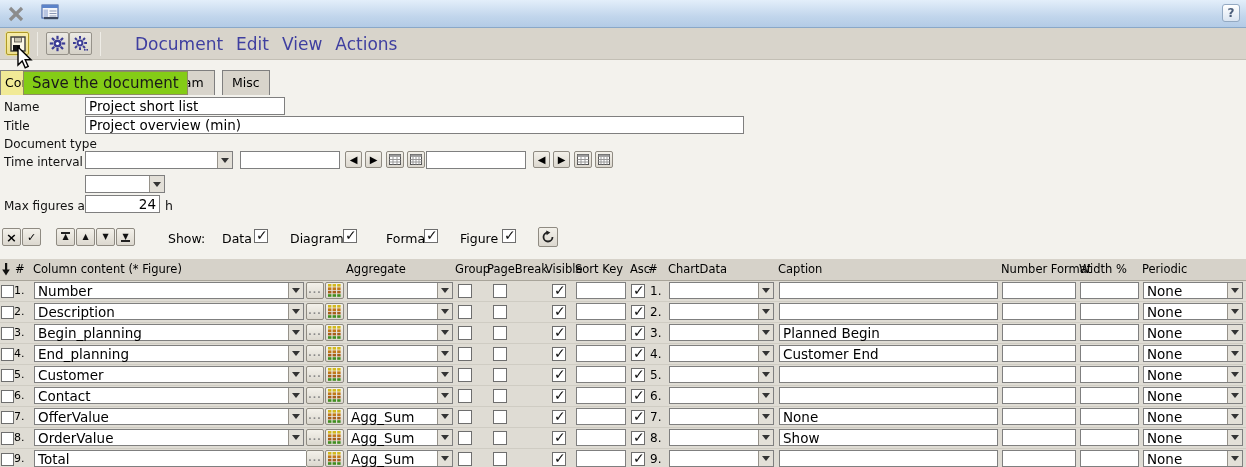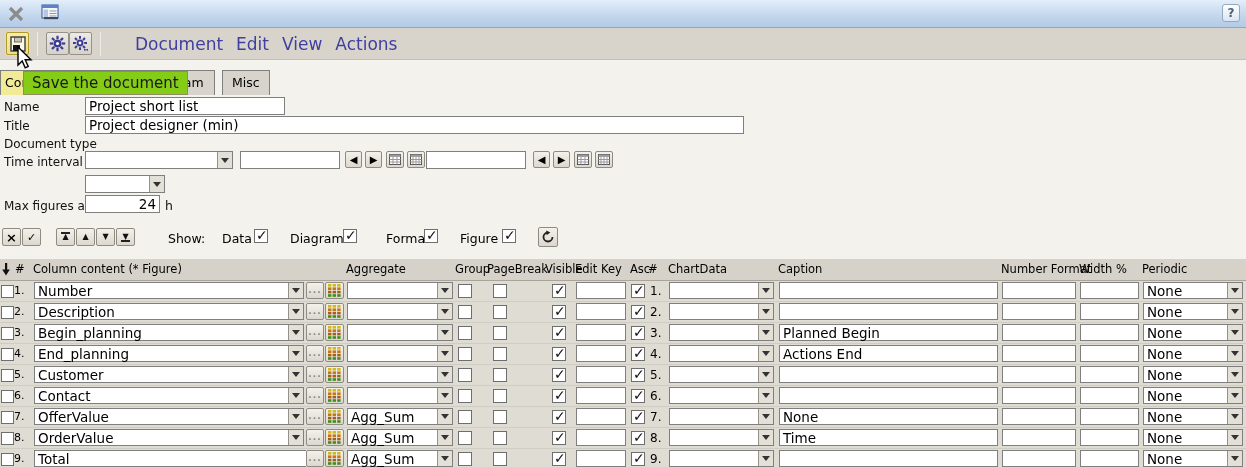--- a/index.html
+++ b/index.html
@@ -182,21 +182,21 @@
     </svg>
   </div>
 
   <span class="flabel" style="top:100px">Name</span>
   <span class="txt abs" style="left:85px; top:97px; width:200px">
       <span class="tv">Project short list</span>
     </span>
 
   <span class="flabel" style="top:119px">Title</span>
   <span class="txt abs" style="left:85px; top:116px; width:659px">
-      <span class="tv">Project designer (min)</span>
+      <span class="tv">Project overview (min)</span>
     </span>
 
   <span class="flabel" style="top:137px">Document type</span>
   <span class="fval" style="left:86px; top:149px; font-size:16px">Project</span>
 
   <span class="flabel" style="top:155px">Time interval</span>
   <span class="dd abs" style="left:85px; top:151px; width:148px">
       <span class="ddv"></span>
       <span class="ddb"></span>
     </span>
@@ -333,21 +333,21 @@
           <span>#</span>
             </span>
           </th>
         <th>Column content (* Figure)</th>
         <th></th>
           <th></th>
         <th>Aggregate</th>
         <th>Group</th>
         <th>PageBreak</th>
         <th>Visible</th>
-        <th>Edit Key</th>
+        <th>Sort Key</th>
         <th>Asc</th>
         <th>#</th>
         <th>ChartData</th>
         <th class="c13h">Caption</th>
         <th>Number Format</th>
         <th>Width %</th>
         <th>Periodic</th>
       </tr>
     </thead>
     <tbody id="rows-body">
@@ -551,21 +551,21 @@
       <td><span class="txt" style="width:50px">
               <span class="tv"></span>
             </span></td>
       <td class="cbcell"><span class="cb checked" style="margin-left:1px"></span></td>
       <td><span class="rownum" style="font-size:12px; padding-left:2px">4.</span></td>
       <td><span class="dd" style="width:105px">
               <span class="ddv"></span>
               <span class="ddb"></span>
             </span></td>
       <td><span class="txt" style="width:219px">
-              <span class="tv">Actions End</span>
+              <span class="tv">Customer End</span>
             </span></td>
       <td><span class="txt" style="width:74px">
               <span class="tv"></span>
             </span></td>
       <td><span class="txt" style="width:59px">
               <span class="tv"></span>
             </span></td>
       <td><span class="dd" style="width:100px">
               <span class="ddv">None</span>
               <span class="ddb"></span>
@@ -771,21 +771,21 @@
       <td><span class="txt" style="width:50px">
               <span class="tv"></span>
             </span></td>
       <td class="cbcell"><span class="cb checked" style="margin-left:1px"></span></td>
       <td><span class="rownum" style="font-size:12px; padding-left:2px">8.</span></td>
       <td><span class="dd" style="width:105px">
               <span class="ddv"></span>
               <span class="ddb"></span>
             </span></td>
       <td><span class="txt" style="width:219px">
-              <span class="tv">Time</span>
+              <span class="tv">Show</span>
             </span></td>
       <td><span class="txt" style="width:74px">
               <span class="tv"></span>
             </span></td>
       <td><span class="txt" style="width:59px">
               <span class="tv"></span>
             </span></td>
       <td><span class="dd" style="width:100px">
               <span class="ddv">None</span>
               <span class="ddb"></span>

